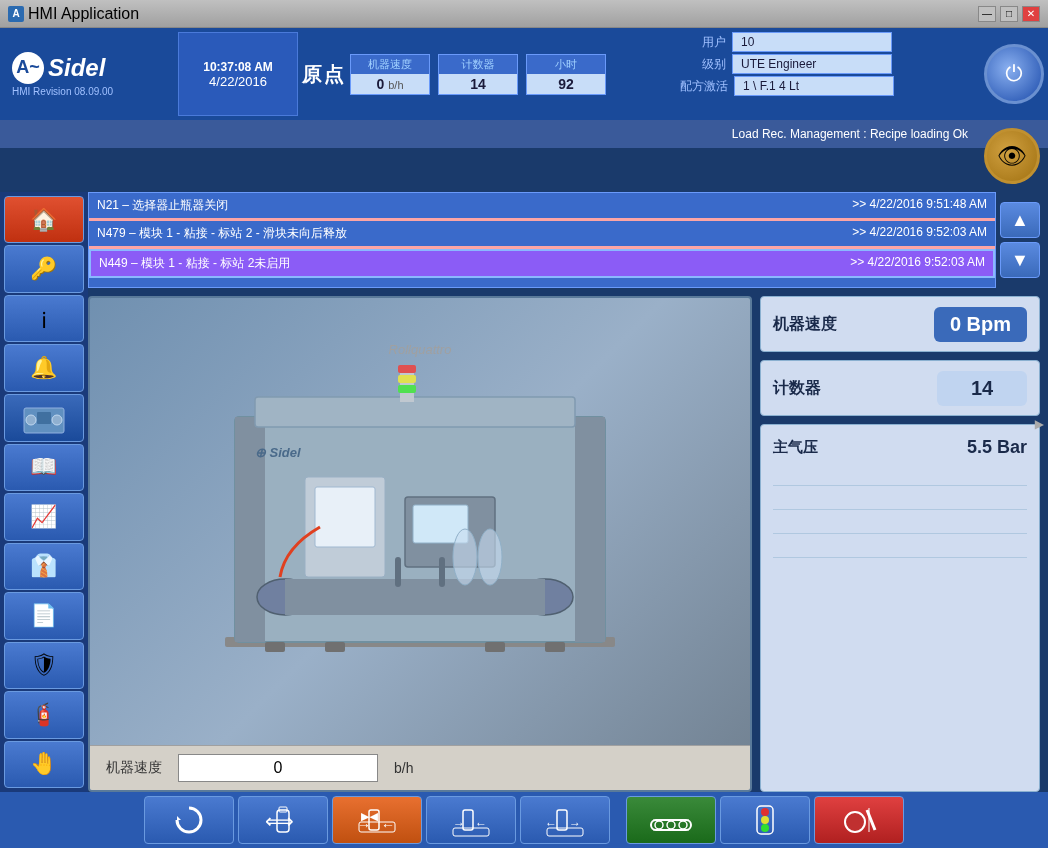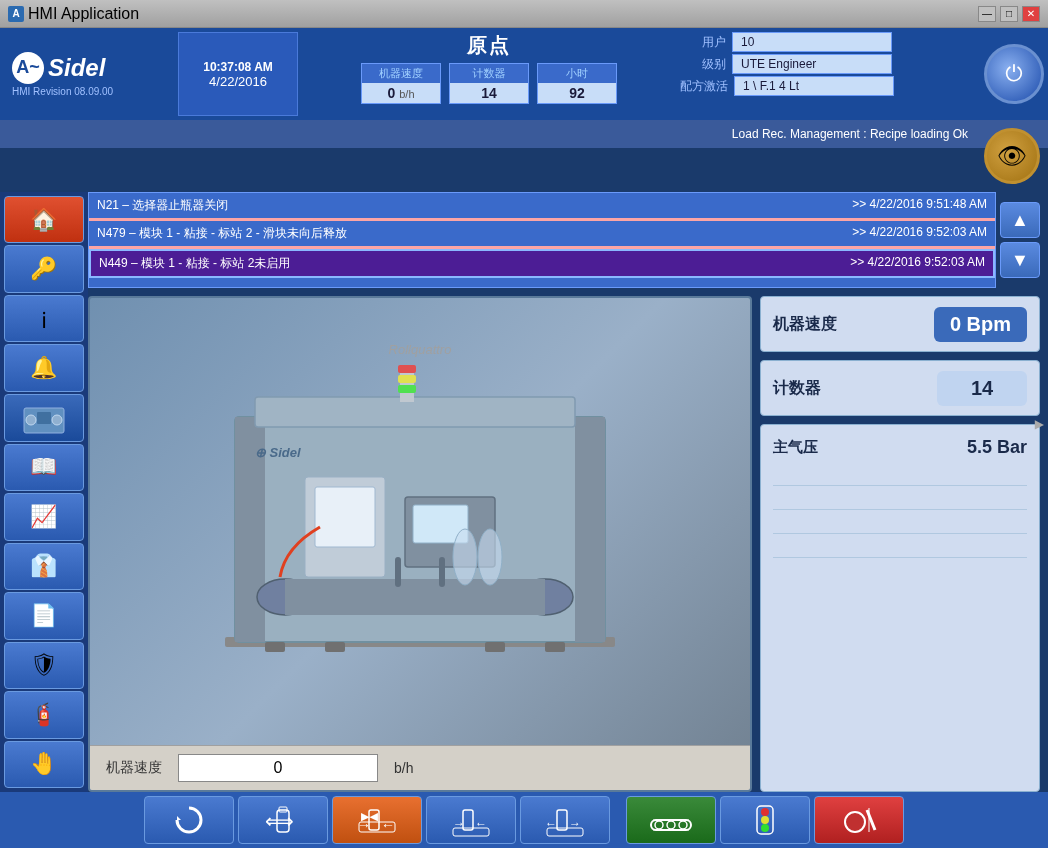--- a/index.html
+++ b/index.html
@@ -78,21 +78,21 @@
       justify-content: center;
       min-width: 120px;
     }
     .datetime-time { color: white; font-size: 12px; font-weight: bold; }
     .datetime-date { color: white; font-size: 13px; }
 
     
     .center-header {
       flex: 1;
       display: flex;
-      flex-direction: column;
+      flex-direction: row;
       align-items: center;
       gap: 4px;
     }
     .origin-title { color: white; font-size: 20px; font-weight: bold; letter-spacing: 2px; }
     .speed-counters {
       display: flex;
       gap: 8px;
     }
     .sc-box {
       background: #3a6aca;
@@ -194,21 +194,21 @@
     }
     .sidebar-btn.home { background: linear-gradient(to bottom, #e05030, #c03010); }
     .notif-row {
       padding: 4px 8px;
       color: white;
       font-size: 12px;
       border-bottom: 3px solid #fca5a5;
       display: flex;
       justify-content: space-between;
     }
-    .notif-row.selected { background: #4c1d95; }
+    .notif-row.selected { background: #8b5cf6; }
     .nav-arrow {
       width: 40px;
       height: 36px;
       background: linear-gradient(to bottom, #5a8ae0, #3a6aba);
       border: 1px solid #6a9afa;
       border-radius: 4px;
       display: flex;
       align-items: center;
       justify-content: center;
       color: white;

